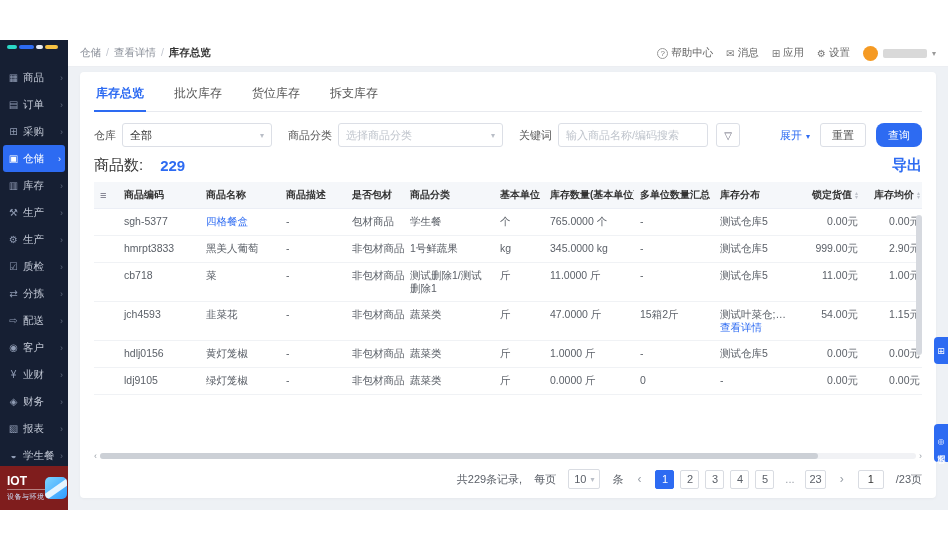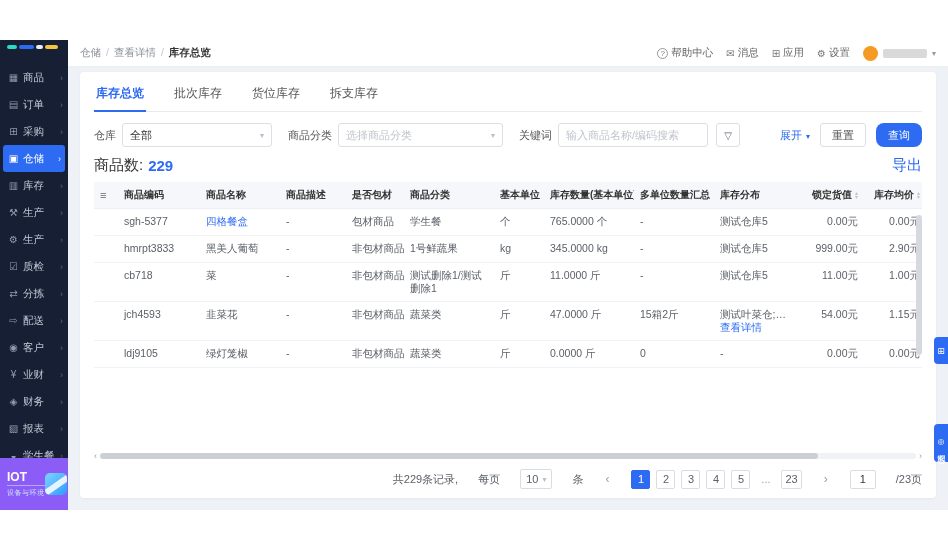--- a/index.html
+++ b/index.html
@@ -14,21 +14,21 @@
   .sidebar { width:68px; background:#161f33; display:flex; flex-direction:column; color:#c3c9d6; flex:none; }
   .brand-logo { height:18px; padding:5px 7px 0; display:flex; flex-wrap:wrap; gap:2px; align-content:flex-start; }
   .logo-bar { height:4px; border-radius:2px; display:inline-block; }
   .menu { flex:1; padding-top:6px; overflow:hidden; }
   .menu-item { height:27px; display:flex; align-items:center; gap:4px; padding:0 5px 0 8px; font-size:10.5px; cursor:pointer; }
   .menu-item .mi-icon { font-size:10px; color:#8f9bb3; width:11px; text-align:center; flex:none; }
   .menu-item .mi-label { white-space:nowrap; }
   .menu-item .mi-chev { margin-left:auto; color:#5c6679; font-size:9px; }
   .menu-item.active { background:#2d6bf2; color:#fff; border-radius:3px; margin:0 3px; padding:0 4px 0 5px; }
   .menu-item.active .mi-icon, .menu-item.active .mi-chev { color:#fff; }
-  .iot { height:52px; background:#8b5cf6; display:flex; align-items:center; padding:0 7px; flex:none; }
+  .iot { height:44px; background:#7f1d1d; display:flex; align-items:center; padding:0 7px; flex:none; }
   .iot-title { font-size:12px; font-weight:bold; color:#fff; line-height:12px; }
   .iot-sub { font-size:7px; color:#cfe4ff; letter-spacing:.5px; border-top:1px solid rgba(255,255,255,.45); margin-top:2px; padding-top:2px; white-space:nowrap; }
   .iot-icon { width:22px; height:22px; border-radius:5px; background:linear-gradient(135deg,#7ed4ff 0%,#2f9bff 100%); position:relative; overflow:hidden; flex:none; }
   .iot-icon::after { content:""; position:absolute; left:-4px; top:9px; width:32px; height:6px; background:rgba(255,255,255,.85); transform:rotate(-35deg); }
 
   
   .main { flex:1; display:flex; flex-direction:column; min-width:0; }
   .topbar { height:27px; background:#fff; border-bottom:1px solid #eceef2; display:flex; align-items:center; padding:0 12px; font-size:10.5px; color:#8a8f99; flex:none; }
   .crumb-sep { margin:0 5px; color:#c2c6cf; }
   .crumb { cursor:pointer; }
@@ -61,22 +61,22 @@
   .kw-input { width:150px; height:24px; border:1px solid #dcdfe6; border-radius:3px; padding:0 7px; font-size:11px; color:#333; font-family:inherit; outline:none; }
   .kw-input::placeholder { color:#bfc4cc; }
   .funnel-btn { width:24px; height:24px; border:1px solid #dcdfe6; border-radius:3px; background:#fff; color:#667; display:flex; align-items:center; justify-content:center; font-size:10px; cursor:pointer; margin-left:2px; }
   .filters-right { margin-left:auto; display:flex; align-items:center; gap:10px; }
   .link-blue { color:#2d6bf2; cursor:pointer; white-space:nowrap; }
   .btn-default { height:24px; padding:0 11px; border:1px solid #dcdfe6; border-radius:3px; background:#fff; color:#555; font-size:11px; font-family:inherit; cursor:pointer; }
   .btn-primary { height:24px; padding:0 12px; border:none; border-radius:8px; background:#2d6bf2; color:#fff; font-size:11px; font-family:inherit; cursor:pointer; }
 
   
   .summary { display:flex; align-items:center; margin:9px 0 7px; font-size:15px; color:#333; flex:none; }
-  .summary .count { color:#2d6bf2; font-weight:bold; margin-left:5px; }
-  .export { margin-left:auto; }
+  .summary .count { color:#2d6bf2; font-weight:bold; margin-left:17px; }
+  .export { margin-left:auto;font-weight:bold; }
 
   
   .table-wrap { flex:1; overflow:hidden; position:relative; min-height:0; }
   table { border-collapse:collapse; table-layout:fixed; width:832px; font-size:10.5px; }
   th { background:#f5f7fa; color:#333; font-weight:bold; text-align:left; padding:6px 6px; border-bottom:1px solid #ebeef5; white-space:nowrap; overflow:hidden; font-size:10px; }
   td { padding:6px 6px; border-bottom:1px solid #f0f2f5; color:#5b6068; overflow:hidden; white-space:nowrap; vertical-align:top; }
   td.wrap { white-space:normal; line-height:13px; }
   .num { text-align:right;margin-top:47px; }
   .link { color:#2d6bf2; cursor:pointer; }
   .sort { display:inline-flex; flex-direction:column; margin-left:3px; vertical-align:middle; }
@@ -85,21 +85,21 @@
   .ellipsis { overflow:hidden; text-overflow:ellipsis; white-space:nowrap; }
   .vscroll { position:absolute; top:25px; right:0; bottom:0; width:6px; }
   .vthumb { position:absolute; top:8px; right:0; width:6px; height:140px; border-radius:3px; background:#d6d9df; }
 
   
   .hscroll { height:10px; display:flex; align-items:center; gap:3px; margin-top:1px; flex:none; color:#9aa0a8; font-size:9px; }
   .htrack { flex:1; height:6px; background:#f1f2f5; border-radius:3px; position:relative; }
   .hthumb { position:absolute; left:0; top:0; height:6px; width:88%; background:#ccd0d6; border-radius:3px; }
 
   
-  .pagination { display:flex; align-items:center; justify-content:flex-end; gap:20px; font-size:11px; color:#5b6068; padding:8px 0 3px; flex:none; }
+  .pagination { display:flex; align-items:center; justify-content:flex-end; gap:12px; font-size:11px; color:#5b6068; padding:8px 0 3px; flex:none; }
   .page-sel { height:20px; border:1px solid #d9dce2; border-radius:2px; background:#fff; display:inline-flex; align-items:center; padding:0 5px; cursor:pointer; }
   .page-arrow { color:#9aa0a8; cursor:pointer; padding:0 2px; font-size:12px; }
   .page-box { min-width:19px; height:19px; border:1px solid #d9dce2; border-radius:2px; background:#fff; display:inline-flex; align-items:center; justify-content:center; padding:0 3px; cursor:pointer; }
   .page-box.active { background:#2d6bf2; border-color:#2d6bf2; color:#fff; }
   .page-box.dots { border:none; color:#9aa0a8; }
   .jump { width:26px; height:19px; border:1px solid #d9dce2; border-radius:2px; text-align:center; font-size:11px; font-family:inherit; color:#333; outline:none; }
 
   
   .float-badge { position:absolute; right:0; background:#2d6bf2; color:#fff; border-radius:4px 0 0 4px; display:flex; flex-direction:column; align-items:center; justify-content:center; cursor:pointer; }
   .float-tasks { top:337px; width:14px; height:27px; font-size:9px; }
@@ -372,20 +372,36 @@
                     <td>15箱2斤</td>
                     <td class="wrap">
                       <div class="ellipsis">测试叶菜仓;测试仓库5</div>
                       <div class="link">查看详情</div>
                     </td>
                     <td class="num">54.00元</td>
                     <td class="num">1.15元</td>
                   </tr>
                   <tr>
                     <td></td>
+                    <td>hdlj0156</td>
+                    <td><span>黄灯笼椒</span></td>
+                    <td>-</td>
+                    <td>非包材商品</td>
+                    <td class="wrap">蔬菜类</td>
+                    <td>斤</td>
+                    <td>1.0000 斤</td>
+                    <td>-</td>
+                    <td class="wrap">
+                      <div class="ellipsis">测试仓库5</div>
+                    </td>
+                    <td class="num">0.00元</td>
+                    <td class="num">0.00元</td>
+                  </tr>
+                  <tr>
+                    <td></td>
                     <td>ldj9105</td>
                     <td><span>绿灯笼椒</span></td>
                     <td>-</td>
                     <td>非包材商品</td>
                     <td class="wrap">蔬菜类</td>
                     <td>斤</td>
                     <td>0.0000 斤</td>
                     <td>0</td>
                     <td class="wrap">
                       <div class="ellipsis">-</div>

